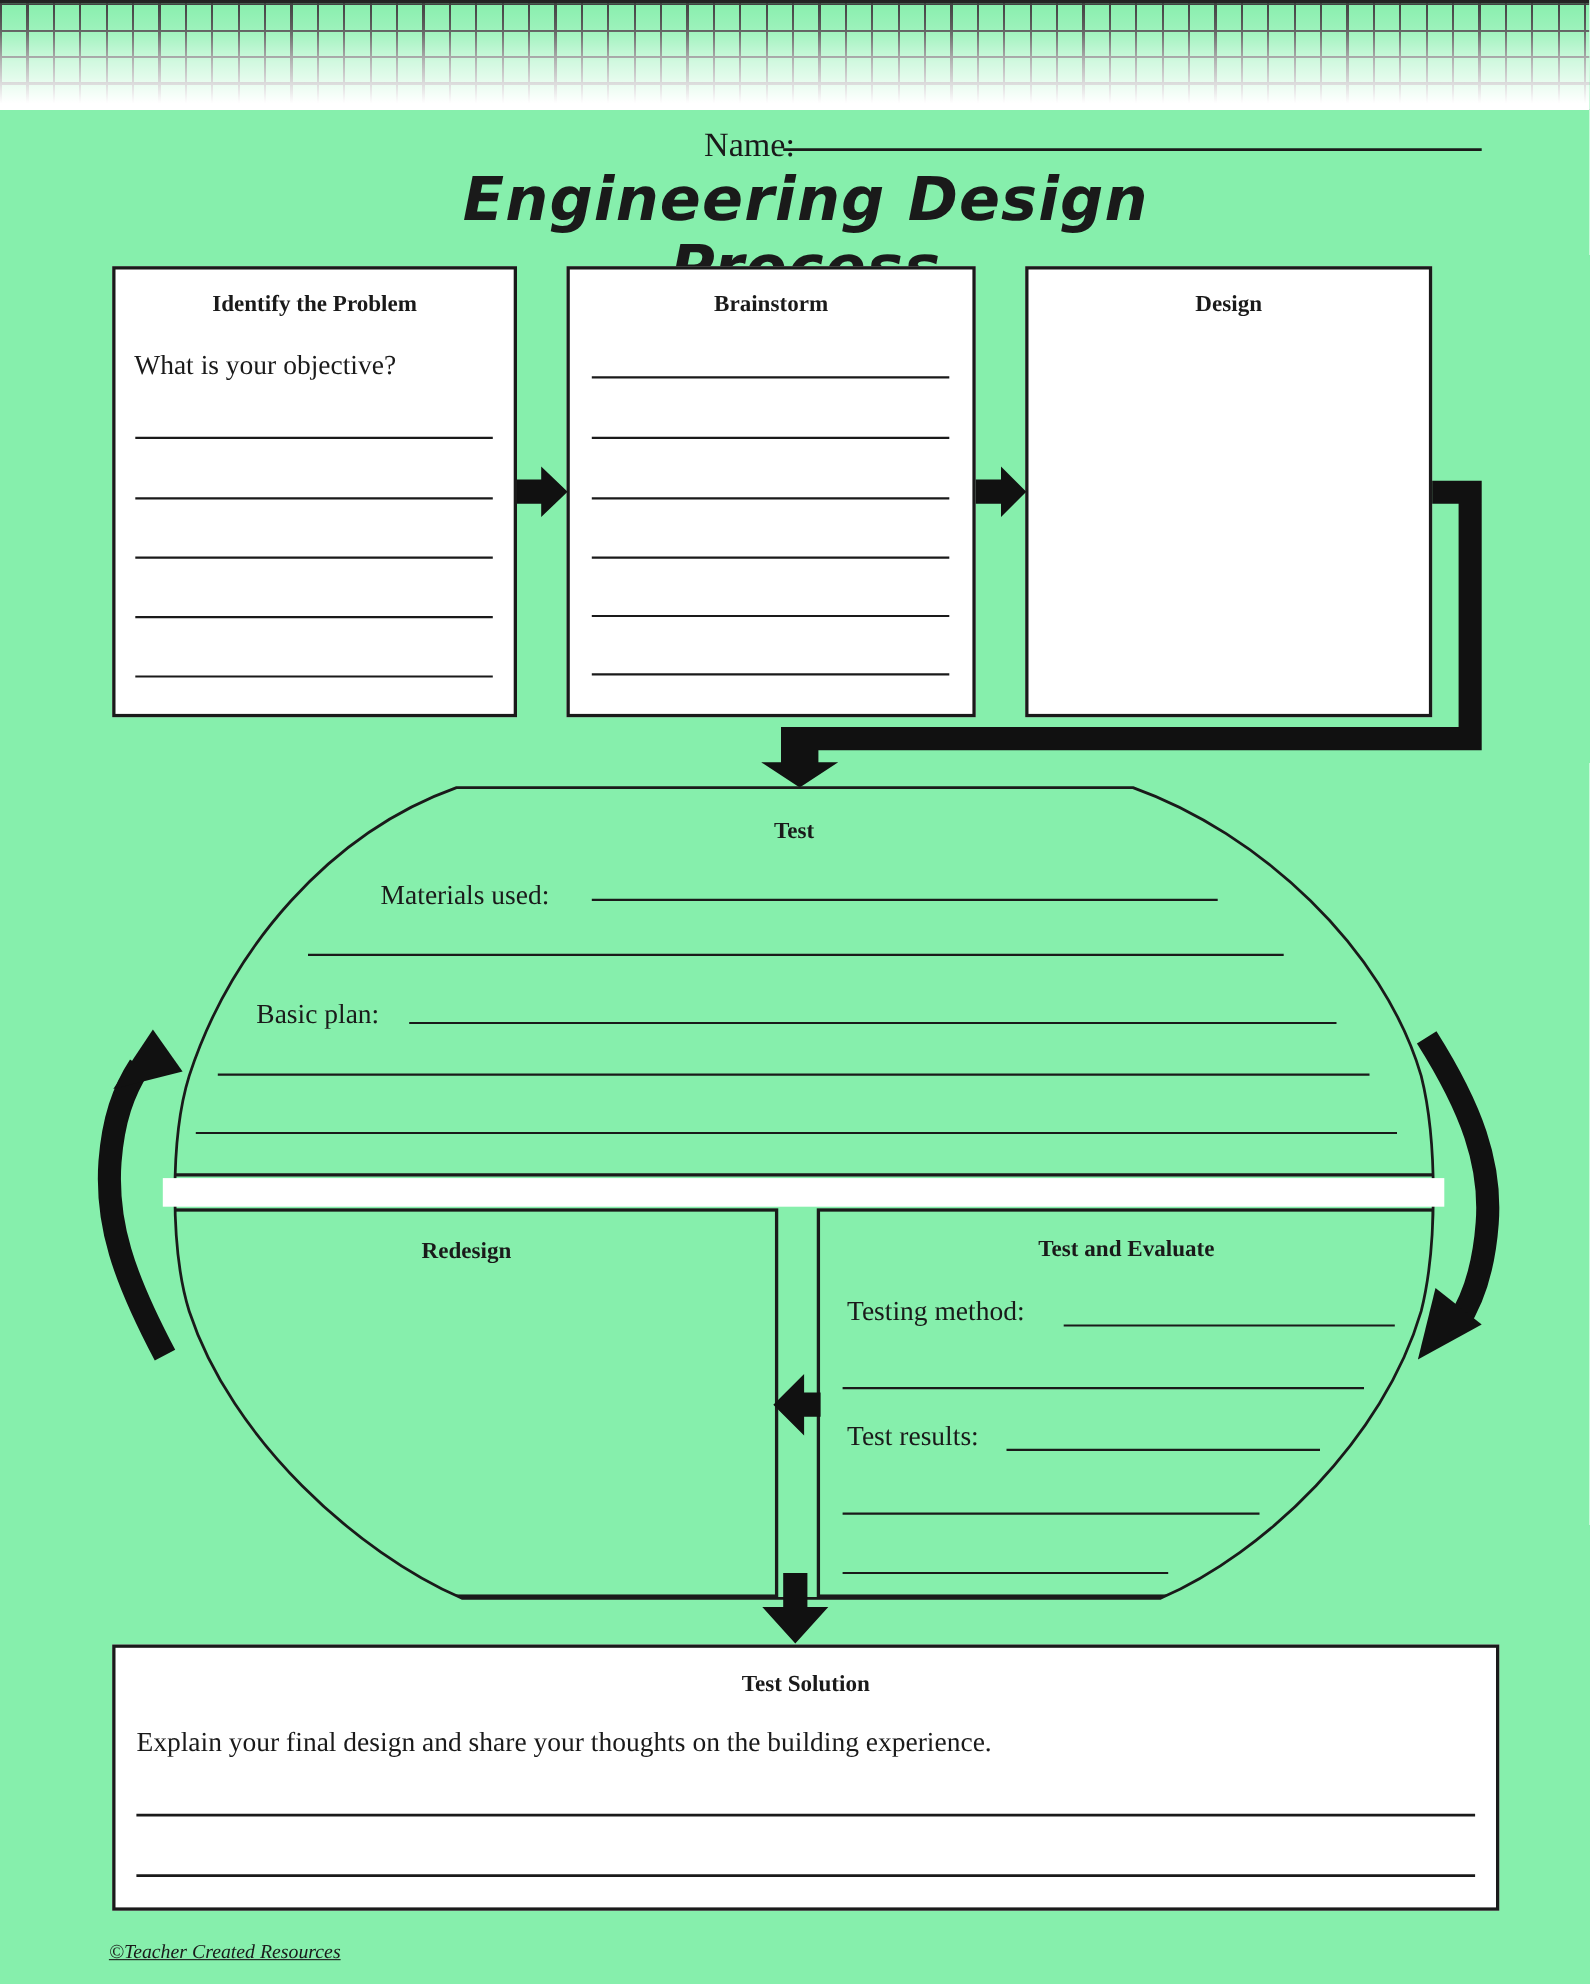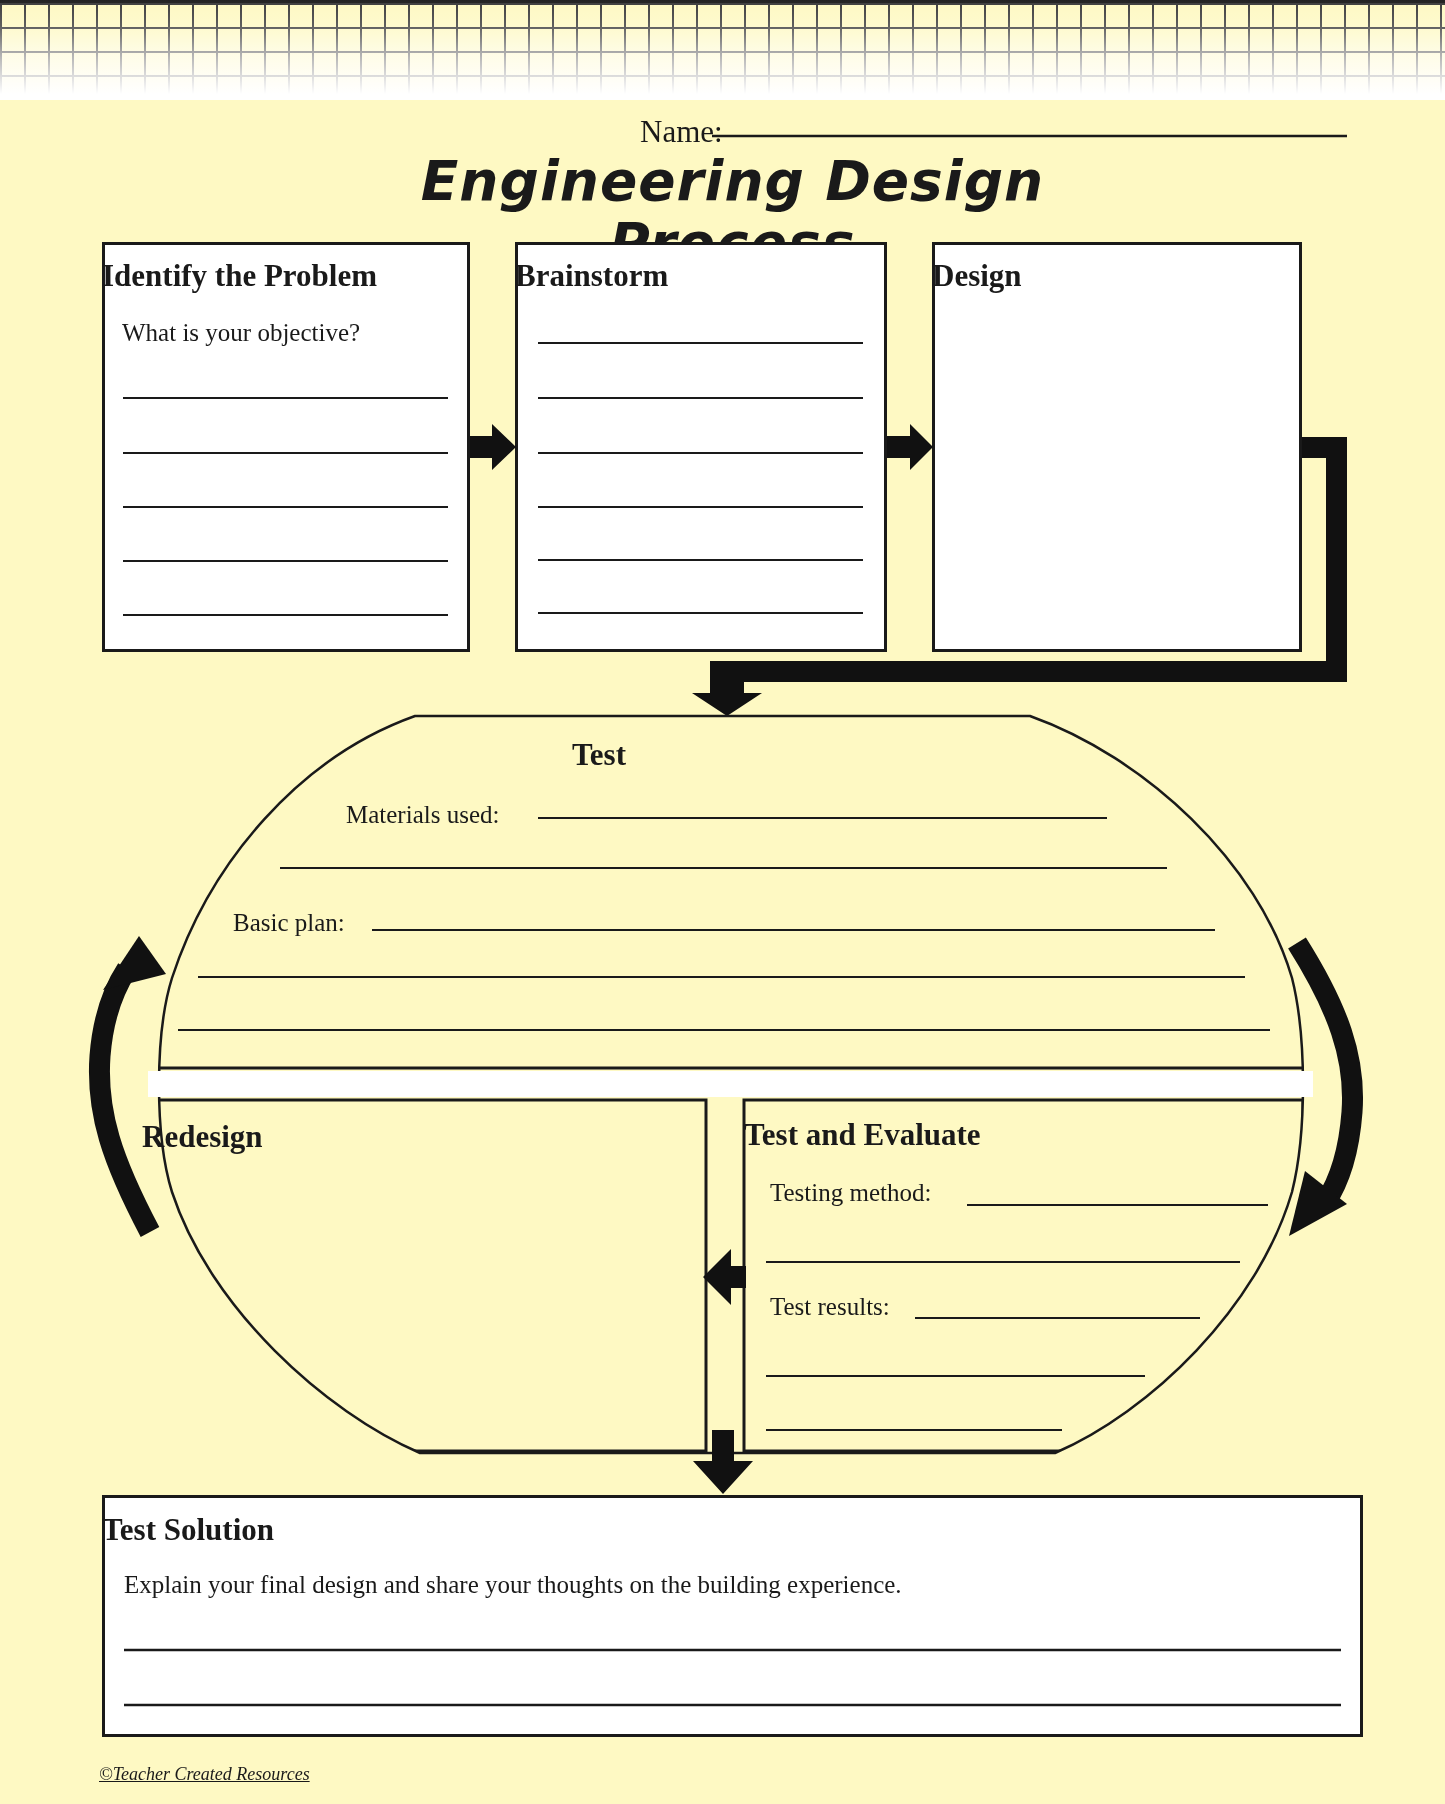--- a/index.html
+++ b/index.html
@@ -1,19 +1,19 @@
 <!DOCTYPE html>
 <html><head>
 <meta charset="utf-8">
 <style>
   html,body{margin:0;padding:0;background:#ffffff;}
   #page{
     position:relative;
     width:1445px;height:1804px;
-    background:#fef9c3;
+    background:#86efac;
     font-family:"Liberation Serif","DejaVu Serif",serif;
     color:#1a1a1a;
     overflow:hidden;
   }
   
   .grid-strip{position:absolute;top:0;left:0;width:1445px;height:100px;}
   .grid-strip::before{
     content:"";position:absolute;inset:0;
     border-top:3px solid #222;
     background-image:
@@ -24,21 +24,21 @@
     content:"";position:absolute;inset:0;
     background:linear-gradient(to bottom,
       rgba(255,255,255,0) 0px,
       rgba(255,255,255,0.18) 26px,
       rgba(255,255,255,0.62) 56px,
       #ffffff 94px);
   }
   
   .abs{position:absolute;}
   .serif{font-family:"Liberation Serif","DejaVu Serif",serif;}
-  .heading{font-weight:bold;font-size:31px;line-height:36px;}
+  .heading{font-weight:bold;font-size:21px;line-height:36px;text-align:center;}
   .body-text{font-size:25px;line-height:34px;}
   .name-label{font-size:31px;}
   .page-title{
     font-family:"DejaVu Sans","Liberation Sans",sans-serif;
     font-style:italic;font-weight:bold;
     font-size:55px;line-height:62px;text-align:center;letter-spacing:1px;
   }
   .footer-text{font-style:italic;font-size:18px;text-decoration:underline;}
   
   .frame{position:absolute;border:3px solid #1a1a1a;box-sizing:border-box;background:#fff;}

